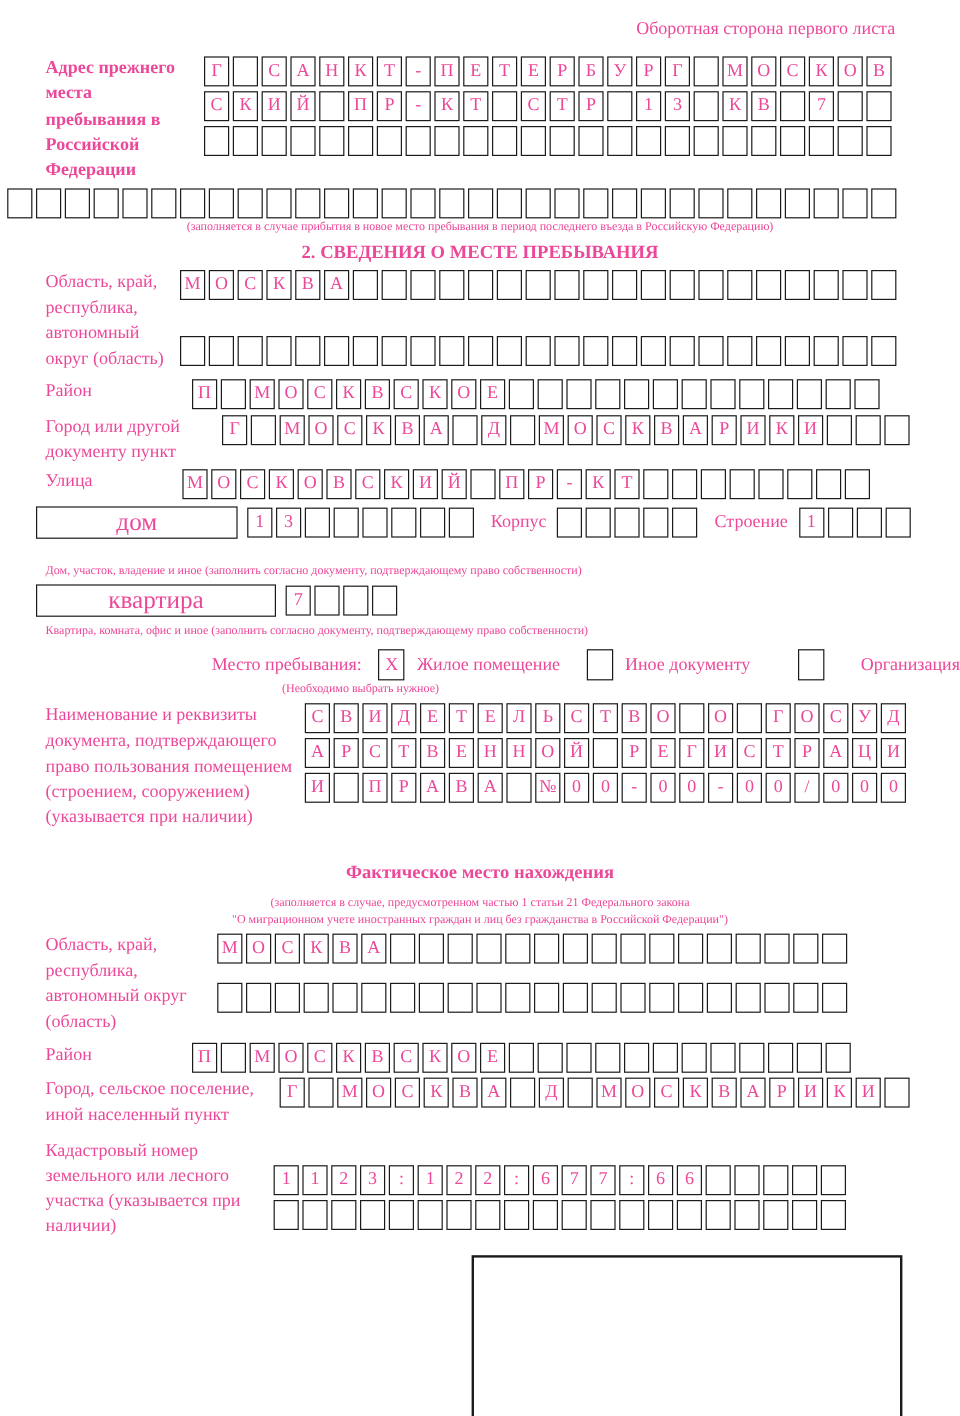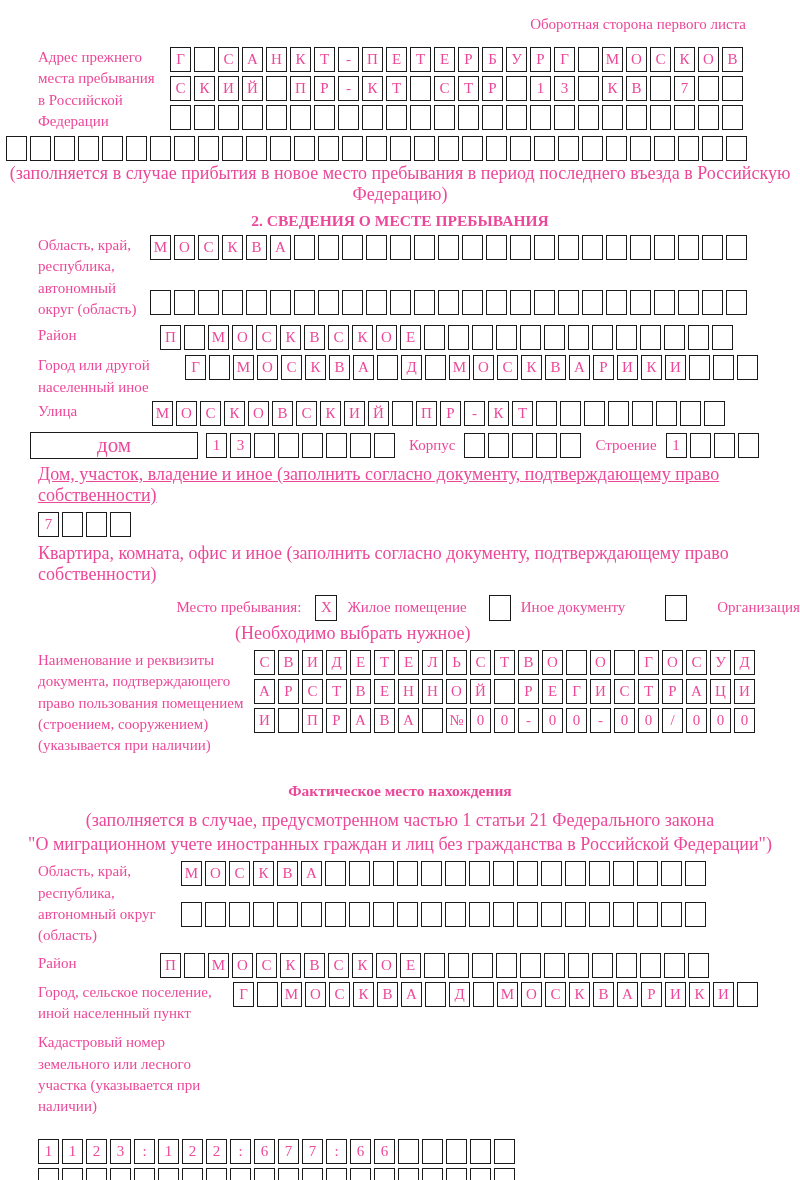--- a/index.html
+++ b/index.html
@@ -13,26 +13,26 @@
   .frow{ display:flex; align-items:flex-start; }
   .flabel{ font-size:15px; line-height:1.42; flex:0 0 auto; box-sizing:border-box; padding-right:6px;}
   .rows{ display:flex; flex-direction:column; gap:4px; }
   .cells{ display:flex; gap:3px; flex:0 0 auto; }
   .cell{
     width:21px;height:25px; box-sizing:border-box;
     border:1.6px solid #1b1b1b; background:#fff;
     display:flex;align-items:center;justify-content:center;
     font-size:15px; font-family:"Liberation Serif", serif;
   }
-  .note{ font-size:18px; }
+  .note{ font-size:10px; }
   .center{ text-align:center; }
   .sec-title{ text-align:center; font-weight:bold; font-size:15.5px; }
 
   .pad38{ padding-left:38px; }
-  .w132{ width:132px; } .w112{ width:112px; } .w122{ width:122px; }
+  .w132{ width:132px;font-weight:bold; } .w112{ width:112px; } .w122{ width:122px; }
   .w147{ width:147px; } .w114{ width:114px; } .w216{ width:216px; }
   .w143{ width:143px; } .w195{ width:195px; } .w190{ width:190px; }
 
   .wide-label{
     box-sizing:border-box; border:1.6px solid #1b1b1b; height:27px;
     display:flex; align-items:center; justify-content:center;
     font-size:21px; flex:0 0 auto; background:#fff;
   }
   .house-row{ display:flex; align-items:center; padding-left:30px; margin-top:6px;}
   .inline-lb{ font-size:15px; padding:0 9px 0 14px; white-space:nowrap;}
@@ -261,21 +261,21 @@
         <div class="cell"></div>
         <div class="cell"></div>
         <div class="cell"></div>
         <div class="cell"></div>
         <div class="cell"></div>
         <div class="cell"></div>
       </div>
   </div>
 
   <div class="frow pad38" style="margin-top:5px;">
-    <div class="flabel w147">Город или другой населенный иное</div>
+    <div class="flabel w147">Город или другой документу пункт</div>
     <div class="cells">
         <div class="cell">Г</div>
         <div class="cell"></div>
         <div class="cell">М</div>
         <div class="cell">О</div>
         <div class="cell">С</div>
         <div class="cell">К</div>
         <div class="cell">В</div>
         <div class="cell">А</div>
         <div class="cell"></div>
@@ -350,23 +350,26 @@
         <div class="cell"></div>
       </div>
     <span class="inline-lb">Строение</span>
     <div class="cells">
         <div class="cell">1</div>
         <div class="cell"></div>
         <div class="cell"></div>
         <div class="cell"></div>
       </div>
   </div>
-  <div class="note pad38" style="margin-top:5px;text-decoration:underline;">Дом, участок, владение и иное (заполнить согласно документу, подтверждающему право собственности)</div>
+  <div class="note pad38" style="margin-top:21px;">Дом, участок, владение и иное (заполнить согласно документу, подтверждающему право собственности)</div>
 
   <div class="house-row">
+    <div class="wide-label" style="width:200px;">
+      <span>квартира</span>
+    </div>
     <div class="cells" style="margin-left:8px;">
         <div class="cell">7</div>
         <div class="cell"></div>
         <div class="cell"></div>
         <div class="cell"></div>
       </div>
   </div>
   <div class="note pad38" style="margin-top:6px;">Квартира, комната, офис и иное (заполнить согласно документу, подтверждающему право собственности)</div>
 
   <div class="stay-row">
@@ -563,21 +566,21 @@
         <div class="cell">В</div>
         <div class="cell">А</div>
         <div class="cell">Р</div>
         <div class="cell">И</div>
         <div class="cell">К</div>
         <div class="cell">И</div>
         <div class="cell"></div>
       </div>
   </div>
 
-  <div class="frow pad38" style="margin-top:8px;flex-direction:column;">
+  <div class="frow pad38" style="margin-top:8px;">
     <div class="flabel w190">Кадастровый номер земельного или лесного участка (указывается при наличии)</div>
     <div class="rows" style="margin-top:22px;">
       <div class="cells">
           <div class="cell">1</div>
           <div class="cell">1</div>
           <div class="cell">2</div>
           <div class="cell">3</div>
           <div class="cell">:</div>
           <div class="cell">1</div>
           <div class="cell">2</div>

